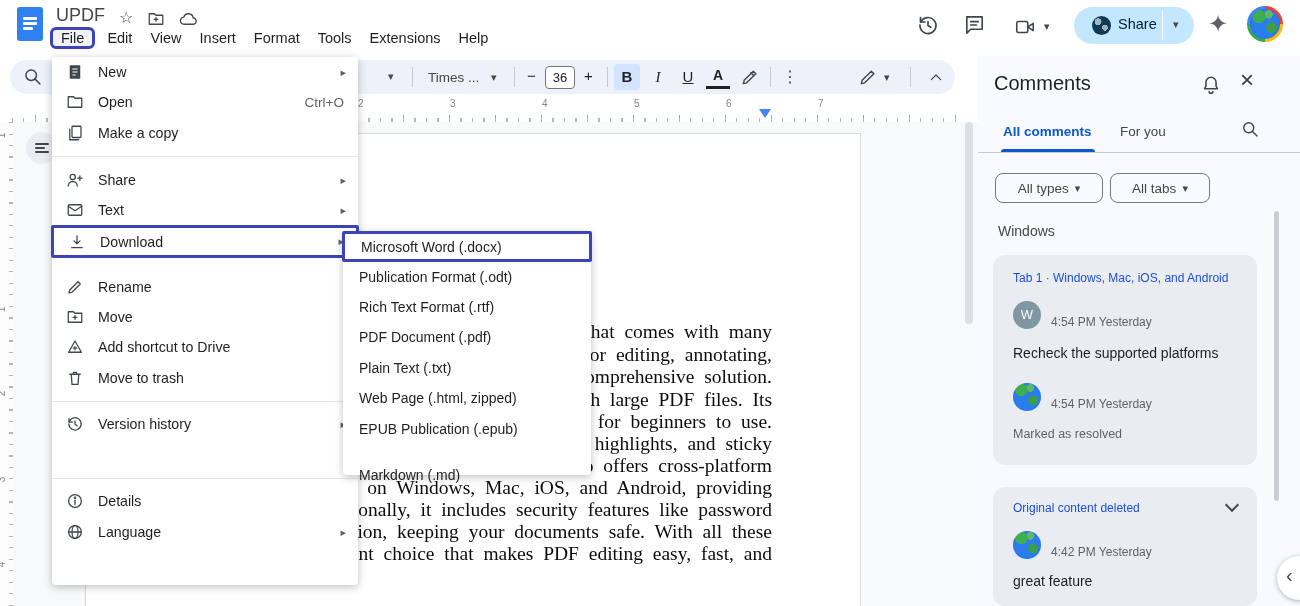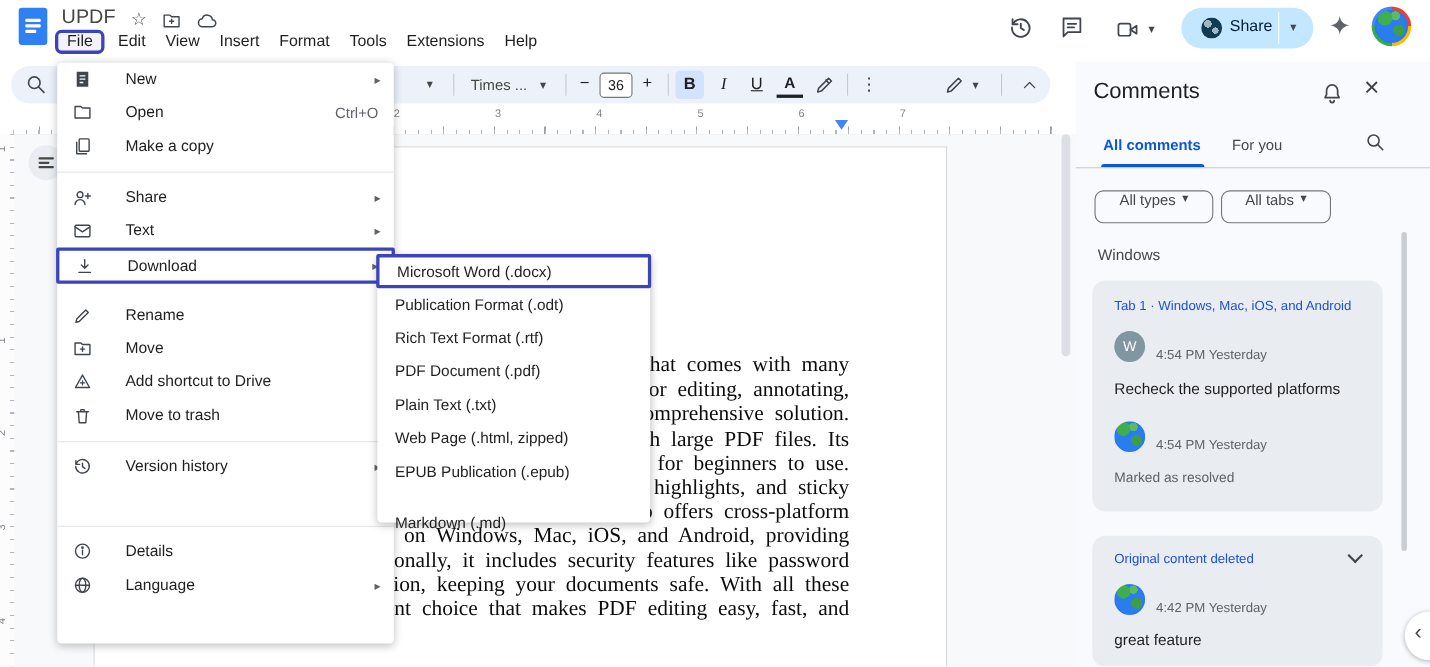--- a/index.html
+++ b/index.html
@@ -61,37 +61,37 @@
   .dline{position:absolute;right:88px;white-space:nowrap;font-family:"Liberation Serif",serif;
          font-size:19.5px;color:#0c0c0c;word-spacing:5px;}
   .scrollbar{background:#dcdfe3;border-radius:5px;}
 
   
   .menucard{background:#fff;border-radius:4px;box-shadow:0 2px 8px rgba(0,0,0,.25);}
   #file-menu{left:52px;top:57px;width:306px;height:528px;z-index:40;}
   #dl-menu{left:343px;top:232px;width:248px;height:243px;z-index:41;}
   .mrow{position:absolute;left:0;right:0;height:30px;display:flex;align-items:center;font-size:14.2px;color:#1f1f1f;}
   .mrow .mic{width:18px;height:18px;margin-left:14px;}
-  .mrow .mlb{margin-left:30px;text-align:right;}
+  .mrow .mlb{margin-left:14px;text-align:right;}
   .mrow .msc{position:absolute;right:14px;color:#5f6368;font-size:13.5px;}
   .mrow .marr{position:absolute;right:12px;color:#5f6368;font-size:11px;}
   .mrow.hl{border:3px solid #3d44b8;border-radius:2px;box-sizing:content-box;height:27px;left:-1px;right:-1px;}
   .msep{position:absolute;left:0;right:0;height:0;border-top:1px solid #e3e5e8;}
   .smrow{position:absolute;left:0;right:0;height:30px;display:flex;align-items:center;
          font-size:14px;color:#1f1f1f;padding-left:16px;box-sizing:border-box;}
   .smrow.hl{border:3px solid #3d44b8;border-radius:2px;left:-1px;right:-1px;height:31px;}
 
   
   #panel{left:978px;top:56px;width:322px;height:550px;background:#f9fafd;}
   #panel-title{position:absolute;left:16px;top:16px;font-size:20px;color:#1f1f1f;}
   .tab{position:absolute;top:68px;font-size:13.5px;}
   #tab-underline{position:absolute;left:23px;top:93px;width:94px;height:3px;background:#0b57d0;border-radius:3px 3px 0 0;}
   #tabs-divider{position:absolute;left:0;right:0;top:96px;border-top:1px solid #c9ccd1;}
   .chip{position:absolute;top:117px;height:30px;border:1px solid #747775;border-radius:8px;
-        display:flex;justify-content:center;gap:6px;font-size:13.5px;color:#444746;box-sizing:border-box;}
+        display:flex;align-items:center;justify-content:center;gap:6px;font-size:13.5px;color:#444746;box-sizing:border-box;}
   .card{position:absolute;left:15px;width:264px;background:#e9edf2;border-radius:12px;}
   .ctx{position:absolute;left:20px;font-size:12px;color:#1d4ed8;font-weight:500;}
   .cavatar{position:absolute;left:20px;width:28px;height:28px;border-radius:50%;}
   .wava{background:#8097a2;color:#fff;font-size:13px;text-align:center;line-height:28px;}
   .ctime{position:absolute;left:58px;font-size:12px;color:#5f6368;}
   .ctext{position:absolute;left:20px;font-size:14px;color:#1f1f1f;}
   .cmeta{position:absolute;left:20px;font-size:12.5px;color:#5f6368;}
   .chev{position:absolute;width:8px;height:8px;border-right:2px solid #444746;border-bottom:2px solid #444746;transform:rotate(45deg);}
   #collapse-btn{left:1277px;top:556px;width:44px;height:44px;border-radius:50%;background:#fff;
      box-shadow:0 1px 5px rgba(0,0,0,.3);z-index:20;font-size:20px;color:#444746;}

